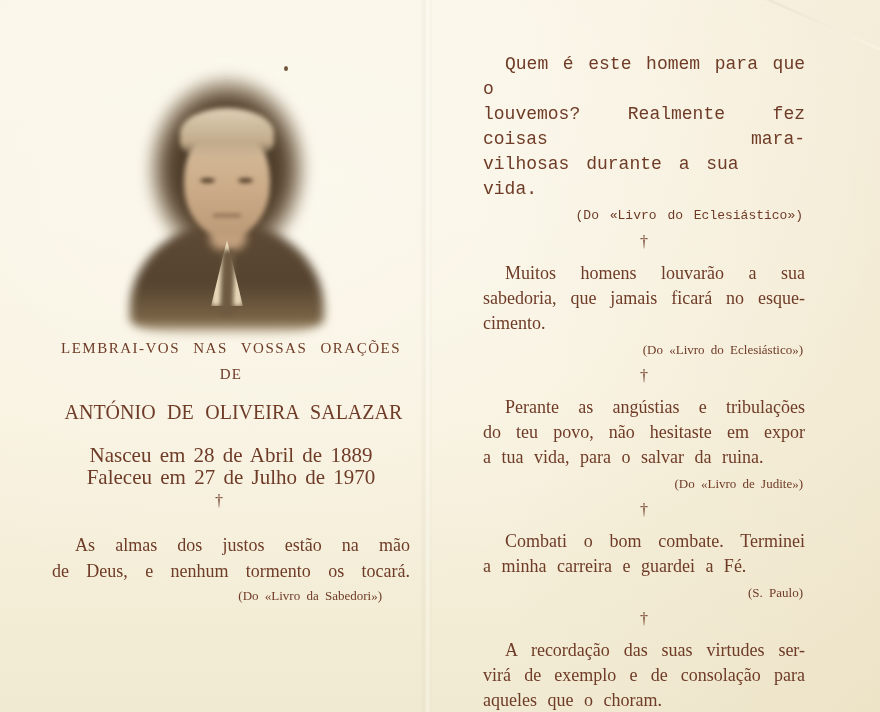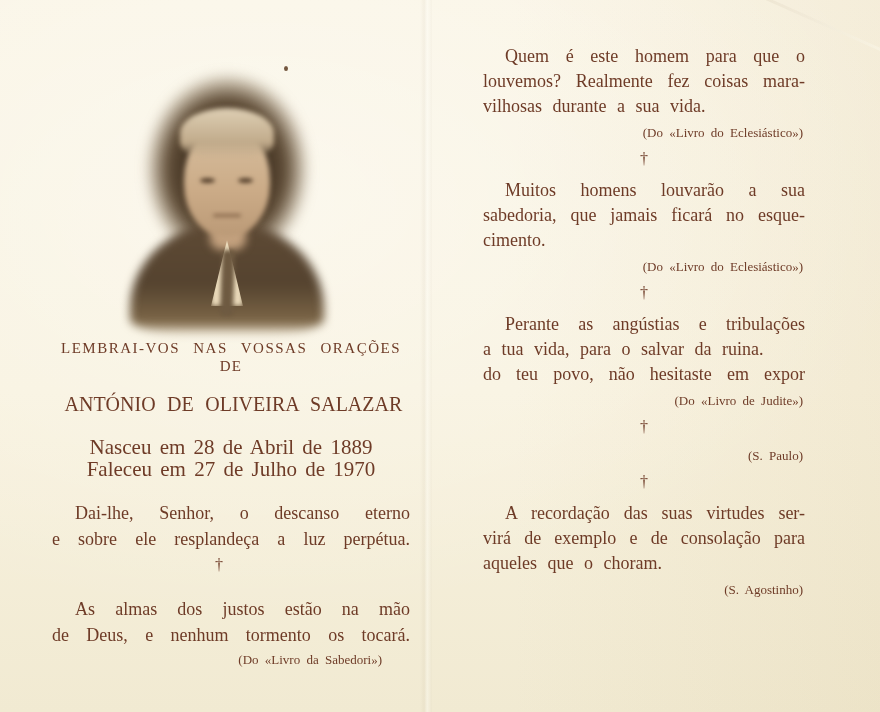--- a/index.html
+++ b/index.html
@@ -38,39 +38,39 @@
   .pface{position:absolute;left:102px;top:88px;width:86px;height:112px;border-radius:50% 50% 46% 46%;
       background:linear-gradient(180deg,#d8c0a0 0%,#cbab87 60%,#bb9a77 100%);filter:blur(2.5px);}
   .phair{position:absolute;left:98px;top:72px;width:94px;height:50px;border-radius:55% 55% 35% 35%;
       background:linear-gradient(180deg,#decfb4 0%,#c0aa8a 70%,rgba(192,170,138,0) 100%);filter:blur(2.5px);}
   .peye{position:absolute;width:15px;height:5px;border-radius:50%;background:#55402c;filter:blur(2px);}
   .peye.l{left:118px;top:142px;} .peye.r{left:156px;top:142px;}
   .pmouth{position:absolute;left:131px;top:178px;width:28px;height:3px;border-radius:2px;background:#8a6a4e;filter:blur(2px);}
 
   
   .rem{font-size:15px;letter-spacing:1.5px;word-spacing:8px;text-align:center;line-height:16px;margin-top:6px;}
-  .rem.de{margin-top:2px;letter-spacing:1.2px;}
+  .rem.de{margin-top:10px;letter-spacing:1.2px;}
   .name{font-size:21.5px;font-weight:normal;line-height:28px;margin:16px 0 0 0;text-align:center;
         word-spacing:7px;white-space:nowrap;transform:scaleX(0.93);transform-origin:50% 50%;}
   .date{font-size:21px;line-height:22px;text-align:center;word-spacing:3px;}
   .date.first{margin-top:18px;}
   .para{margin-top:22px;}
   .para.prayer{margin-top:20px;}
   .line{font-size:18px;line-height:26px;}
   .panel.right .line{line-height:25px;}
   .line.j{text-align:justify;text-align-last:justify;}
   .line.last{word-spacing:6px;}
   .line.indent{text-indent:23px;}
   .panel.right .line.indent{text-indent:22px;}
   .cross{font-size:16px;line-height:18px;text-align:center;margin-top:8px;}
   .panel.left .cross{margin-top:4px;transform:translateX(-12px);}
   .attr{font-size:13px;line-height:19px;text-align:right;word-spacing:3px;margin-top:6px;}
   .attr.attr-left{margin-top:2px;margin-right:28px;}
   .rq{margin-top:10px;}
-  .rq.first{margin-top:0;}
+  .rq.first{margin-top:8px;font-family:Liberation Mono, monospace;}
   .attr.last{margin-top:4px;margin-right:2px;}
 </style>
 </head>
 <body>
 
 <div class="card">
   <div class="paper"></div>
   <div class="fold"></div>
   <div class="crease"></div>
   <div class="speck"></div>
@@ -88,24 +88,20 @@
       <div class="peye r"></div>
       <div class="pmouth"></div>
     </div>
 
     <div class="rem">LEMBRAI-VOS NAS VOSSAS ORAÇÕES</div>
     <div class="rem de">DE</div>
     <h1 class="name">ANTÓNIO DE OLIVEIRA SALAZAR</h1>
     <div class="date first">Nasceu em 28 de Abril de 1889</div>
     <div class="date">Faleceu em 27 de Julho de 1970</div>
 
-    <div class="para prayer">
-      <div class="line j indent">Dai-lhe, Senhor, o descanso eterno</div>
-      <div class="line j">e sobre ele resplandeça a luz perpétua.</div>
-    </div>
 
     <div class="cross">†</div>
 
     <div class="para">
       <div class="line j indent">As almas dos justos estão na mão</div>
       <div class="line j">de Deus, e nenhum tormento os tocará.</div>
     </div>
     <div class="attr attr-left">(Do «Livro da Sabedori»)</div>
   </section>
 
@@ -122,27 +118,29 @@
     <div class="rq">
       <div class="line j indent">Muitos homens louvarão a sua</div>
       <div class="line j">sabedoria, que jamais ficará no esque-</div>
       <div class="line last">cimento.</div>
       <div class="attr last">(Do «Livro do Eclesiástico»)</div>
     </div>
     <div class="cross">†</div>
 
     <div class="rq">
       <div class="line j indent">Perante as angústias e tribulações</div>
+      <div class="line j">do teu povo, não hesitaste em expor</div>
       <div class="line last">a tua vida, para o salvar da ruina.</div>
-      <div class="line j">do teu povo, não hesitaste em expor</div>
       <div class="attr last">(Do «Livro de Judite»)</div>
     </div>
     <div class="cross">†</div>
 
     <div class="rq">
+      <div class="line j indent">Combati o bom combate. Terminei</div>
+      <div class="line last">a minha carreira e guardei a Fé.</div>
       <div class="attr last">(S. Paulo)</div>
     </div>
     <div class="cross">†</div>
 
     <div class="rq">
       <div class="line j indent">A recordação das suas virtudes ser-</div>
       <div class="line j">virá de exemplo e de consolação para</div>
       <div class="line last">aqueles que o choram.</div>
       <div class="attr last">(S. Agostinho)</div>
     </div>

